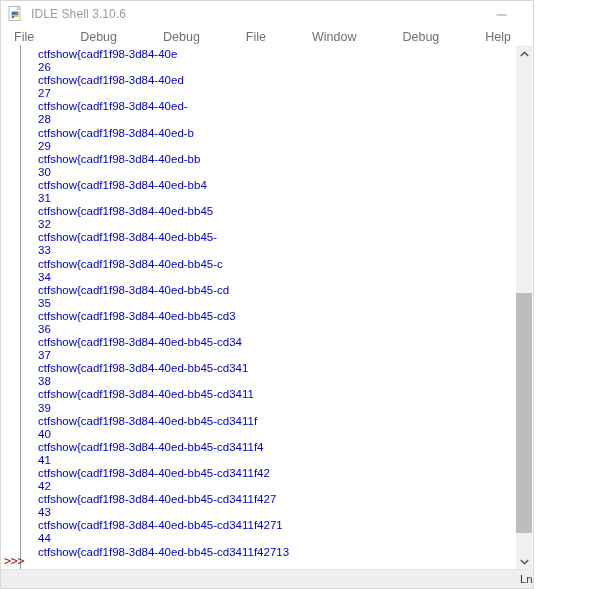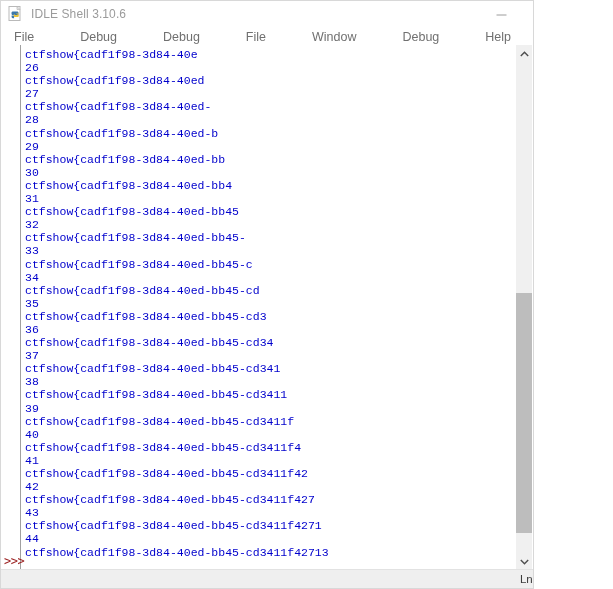--- a/index.html
+++ b/index.html
@@ -90,26 +90,26 @@
     top: 44px;
     width: 575px;
     height: 525px;
     background: #ffffff;
     border-left: 1px solid #a0a0a0;
     box-sizing: border-box;
     overflow: hidden;
   }
   #textarea {
     position: absolute;
-    left: 1px; top: 0;
+    left: 14px; top: 0;
     width: 573px;
     height: 525px;
     padding: 3px 0 0 3px;
     box-sizing: border-box;
-    font-family: Liberation Mono, monospace;
+    font-family: Liberation Sans, sans-serif;
     font-size: 11.5px;
     line-height: 13.1px;
     color: #0000cc;
     white-space: pre;
     overflow: hidden;
   }
   .tline { white-space: pre; }
   .flag { color: #0000cc; }
   .num  { color: #0000cc; }
 

